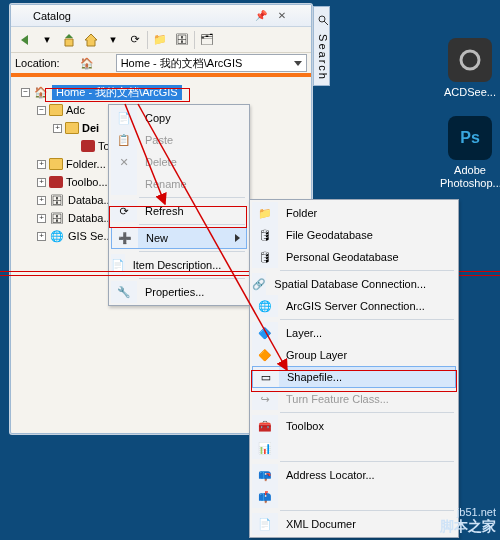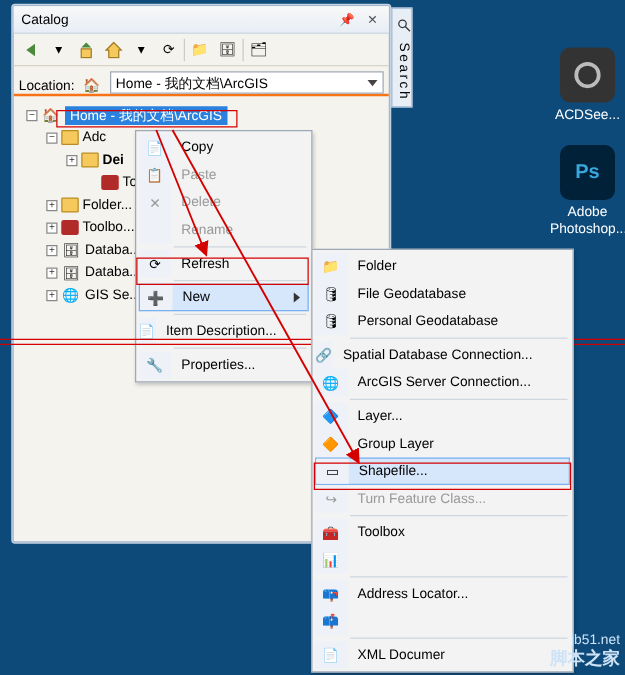--- a/index.html
+++ b/index.html
@@ -5,27 +5,27 @@
   * { box-sizing: border-box; margin: 0; padding: 0; font-family: 'Segoe UI', Tahoma, sans-serif; font-size: 11px; }
   body { width: 500px; height: 540px; background: #0d4a7a; position: relative; overflow: hidden; }
 
   
   .desktop-icon { position: absolute; width: 60px; text-align: center; color: #fff; }
   .desktop-icon .iconbox { width: 44px; height: 44px; margin: 16px auto 4px; border-radius: 8px; background: #002138; display: flex; align-items: center; justify-content: center; font-weight: 700; font-size: 16px; color: #39a7de; }
   .desktop-icon .lbls { line-height: 13px; }
 
   
   .catalog-window { position: absolute; left: 10px; top: 4px; width: 302px; height: 430px; background: #f5f3ee; border: 1px solid #9fb9d3; border-radius: 2px; box-shadow: 0 0 0 1px #c6d3e1; }
-  .catalog-title { height: 22px; display: flex; align-items: center; padding: 0 6px; background: linear-gradient(#f8f8f8,#e8eef6); border-bottom: 1px solid #c6d3e1; font-size: 12px; }
+  .catalog-title { height: 22px; display: flex; align-items: center; padding: 0 22px; background: linear-gradient(#f8f8f8,#e8eef6); border-bottom: 1px solid #c6d3e1; font-size: 12px; }
   .catalog-title .spacer { flex: 1; }
   .winbtn { width: 14px; height: 14px; display: inline-flex; align-items: center; justify-content: center; margin-left: 6px; color: #555; font-size: 10px; }
   .toolbar { height: 26px; display: flex; align-items: center; gap: 2px; padding: 2px 4px; border-bottom: 1px solid #d8d4c8; }
   .tb { width: 20px; height: 20px; display: inline-flex; align-items: center; justify-content: center; border: 1px solid transparent; }
   .tb svg { width: 14px; height: 14px; }
-  .locbar { display: flex; align-items: flex-end; height: 24px; padding: 0 4px 0 4px; gap: 6px; border-bottom: 2px solid #f97316; }
+  .locbar { display: flex; align-items: center; height: 24px; padding: 0 4px 0 4px; gap: 20px; border-bottom: 4px solid #f97316; }
   .locbar .loc-input { flex: 1; height: 18px; border: 1px solid #9fa8b4; background: #fff; padding: 0 4px; display: flex; align-items: center; justify-content: space-between; }
   .loc-input .sep { width: 0; height: 0; border-left: 4px solid transparent; border-right: 4px solid transparent; border-top: 5px solid #444; }
 
   .tree-area { padding: 6px 4px; position: relative; }
   .tree-item { display: flex; align-items: center; height: 18px; gap: 3px; }
   .expander { width: 9px; height: 9px; border: 1px solid #888; display: inline-flex; align-items: center; justify-content: center; font-size: 8px; line-height: 1; color: #333; background:#fff;}
   .ico-folder { width: 14px; height: 12px; background: #f5c95c; border: 1px solid #b98d1f; border-radius: 1px; }
   .ico-red { width:14px;height:12px;background:#b22b2b;border-radius:2px;}
   .sel { background: #2b82de; color: #fff; padding: 0 4px; }
   .depth-0{margin-left:6px}.depth-1{margin-left:22px}.depth-2{margin-left:38px}.depth-3{margin-left:54px}

